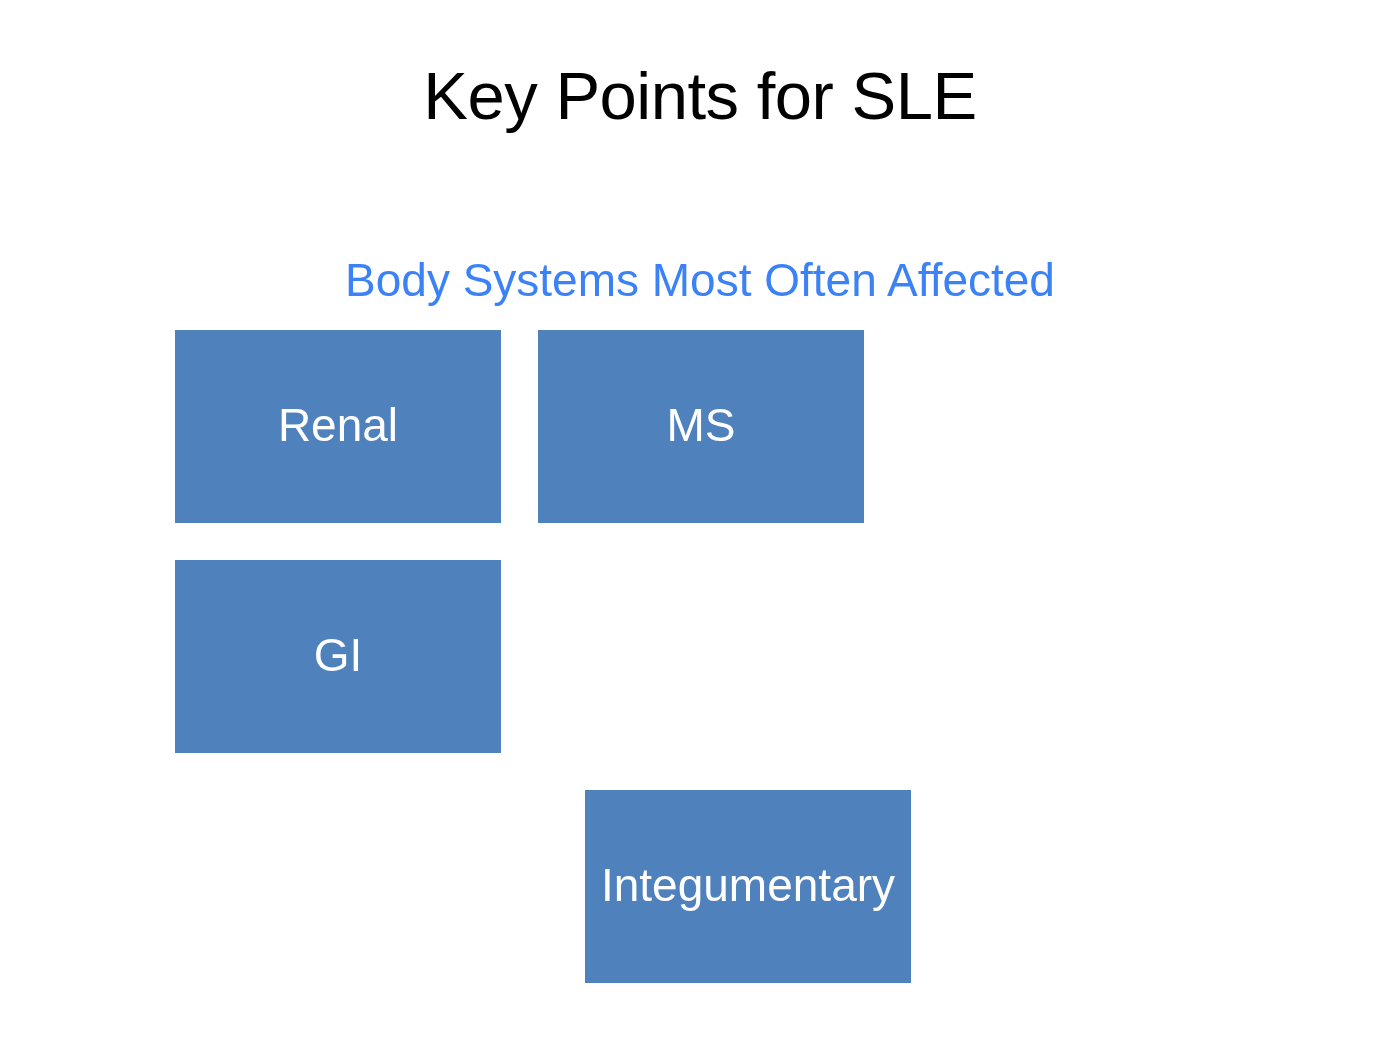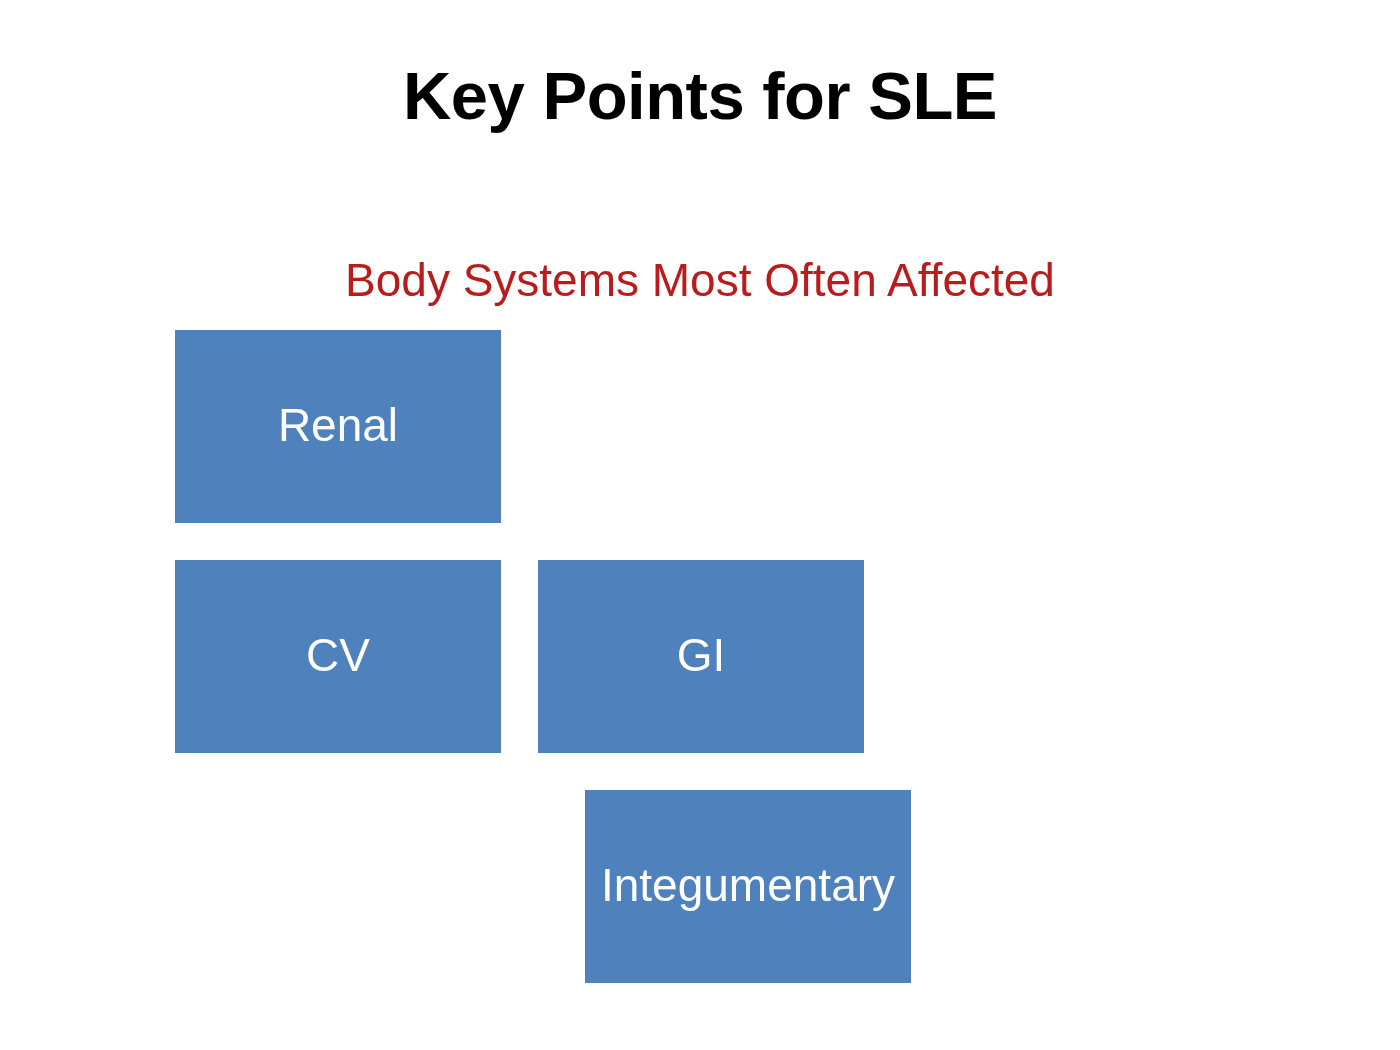--- a/index.html
+++ b/index.html
@@ -20,36 +20,36 @@
     background: #ffffff;
   }
   .slide-title {
     position: absolute;
     left: 0;
     top: 62px;
     width: 1400px;
     text-align: center;
     font-size: 67px;
     line-height: 1.0;
-    font-weight: bold;
+    font-weight: normal;
     color: #000000;
     letter-spacing: -0.5px;
     font-stretch: condensed;
     white-space: nowrap;
   }
   .diagram-heading {
     position: absolute;
     left: 0;
     top: 257px;
     width: 1400px;
     text-align: center;
     font-size: 46px;
     line-height: 1.0;
     font-weight: normal;
-    color: #b91c1c;
+    color: #3b82f6;
     font-stretch: condensed;
     white-space: nowrap;
   }
   .matrix {
     position: absolute;
     left: 175px;
     top: 330px;
     width: 1050px;
     height: 653px;
   }
@@ -99,26 +99,26 @@
   <div class="slide-title">Key Points for SLE</div>
 
   <div class="diagram-heading">Body Systems Most Often Affected</div>
 
   <div class="matrix">
 
     <div class="matrix-row row-1">
       <div class="matrix-cell">
         <span class="cell-label">Renal</span>
       </div>
+      <div class="matrix-cell">
+        <span class="cell-label">MS</span>
+      </div>
     </div>
 
     <div class="matrix-row row-2">
-      <div class="matrix-cell">
-        <span class="cell-label">CV</span>
-      </div>
       <div class="matrix-cell">
         <span class="cell-label">GI</span>
       </div>
     </div>
 
     <div class="matrix-row row-3">
       <div class="matrix-cell">
         <span class="cell-label">Integumentary</span>
       </div>
     </div>

